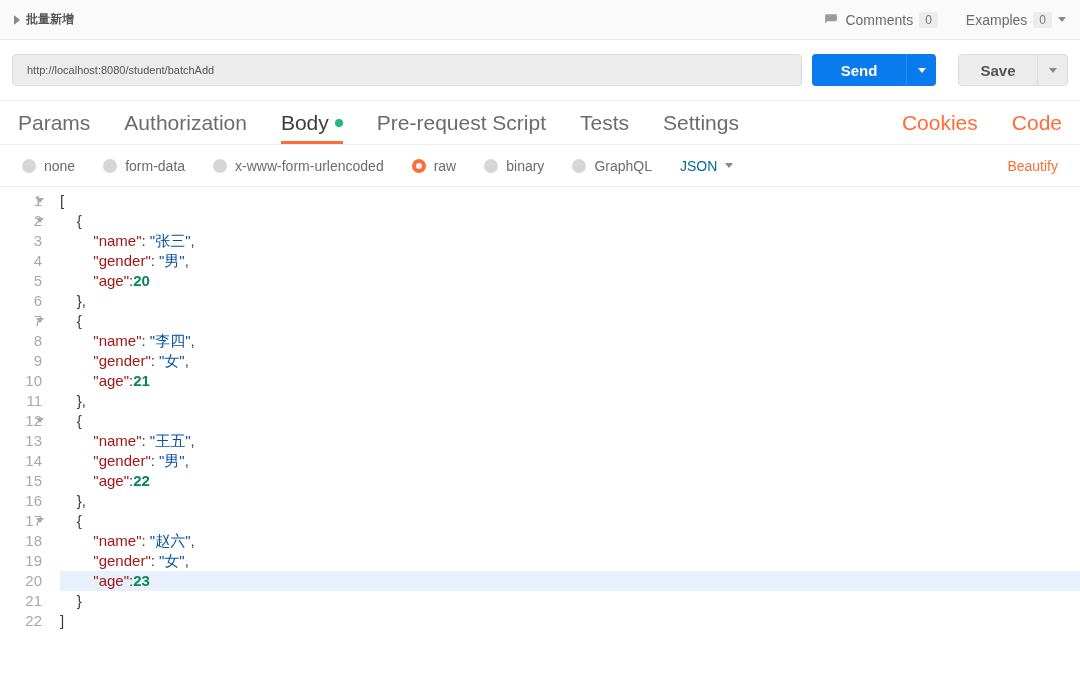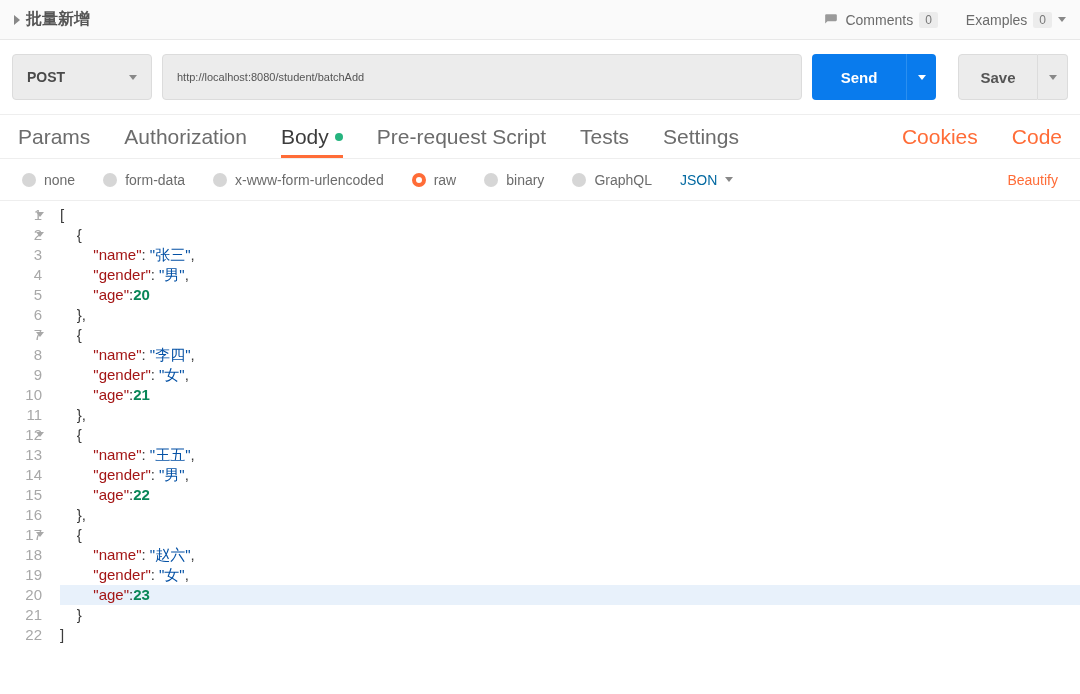--- a/index.html
+++ b/index.html
@@ -1,28 +1,28 @@
 <!DOCTYPE html>
 <html><head>
 <meta charset="utf-8">
 <style>
   * { box-sizing: border-box; margin: 0; padding: 0; font-family: -apple-system, "Helvetica Neue", Arial, sans-serif; }
   body { width:1080px; height:694px; background:#fff; color:#3c3c3c; font-size:14px; overflow:hidden;}
   .headerbar { height:40px; background:#fafafa; border-bottom:1px solid #e8e8e8; display:flex; align-items:center; padding:0 14px; justify-content:space-between;}
-  .headerbar .left { display:flex; align-items:center; gap:6px; color:#555; font-weight:600; font-size:16px;}
+  .headerbar .left { display:flex; align-items:center; gap:6px; color:#555; font-weight:600; font-size:12px;}
   .headerbar .right { display:flex; align-items:center; gap:28px;}
   .hdr-item { display:flex; align-items:center; gap:6px; color:#6b6b6b; cursor:pointer;}
   .count-badge { background:#ececec; color:#777; font-size:12px; padding:1px 6px; border-radius:2px;}
   .chev { display:inline-block; width:0; height:0; border-left:4px solid transparent; border-right:4px solid transparent; border-top:5px solid #888;}
   .tri-right { display:inline-block; width:0;height:0;border-top:5px solid transparent;border-bottom:5px solid transparent;border-left:6px solid #888;}
   .reqrow { display:flex; align-items:stretch; padding:14px 12px; gap:10px; background:#fff; border-bottom:1px solid #eee;}
   .method-sel { width:140px; background:#ececec; border:1px solid #dcdcdc; border-radius:4px; display:flex; align-items:center; justify-content:space-between; padding:0 14px; font-weight:700; color:#4a4a4a; cursor:pointer;}
   .url-input { flex:1; background:#ececec; border:1px solid #dcdcdc; border-radius:4px; padding:0 14px; display:flex; align-items:center; color:#555; font-size:11px;}
   .btn-group{ display:flex;}
-  .btn { border:none; font-size:15px; font-weight:600; height:46px; display:flex; align-items:center; justify-content:center; cursor:pointer;}
+  .btn { border:none; font-size:15px; font-weight:600; height:32px; display:flex; align-items:center; justify-content:center; cursor:pointer;}
   .btn-send { background:#097bed; color:#fff; width:94px; border-radius:4px 0 0 4px;}
   .btn-send-cv{ background:#097bed; width:30px; border-radius:0 4px 4px 0; border-left:1px solid #2b8ff0;}
   .btn-send-cv .chev{border-top-color:#fff;}
   .btn-save { background:#ececec; color:#555; width:80px; border:1px solid #dcdcdc; border-radius:4px 0 0 4px; margin-left:12px;}
   .btn-save-cv{ background:#ececec; width:30px; border:1px solid #dcdcdc; border-left:none; border-radius:0 4px 4px 0;}
   .tabs { display:flex; align-items:center; padding:0 18px; border-bottom:1px solid #eee; height:44px; gap:34px; color:#6c6c6c; font-size:21px;}
   .tab{cursor:pointer; display:flex; align-items:center; gap:6px; height:100%;}
   .tab.active{ color:#3c3c3c; font-weight:500; box-shadow: inset 0 -3px 0 #ff6c37;}
   .tab .hcount{ color:#26b47f;}
   .tab .dot-green{width:8px;height:8px;border-radius:50%;background:#26b47f;}
@@ -68,24 +68,20 @@
     </div>
     <div class="hdr-item">
       <span>Examples</span>
       <span class="count-badge">0</span>
       <span class="chev"></span>
     </div>
   </div>
 </div>
 
 <div class="reqrow">
-  <div class="method-sel">
-    <span>POST</span>
-    <span class="chev"></span>
-  </div>
   <div class="url-input">
     <span>http://localhost:8080/student/batchAdd</span>
   </div>
   <div class="btn-group">
     <button class="btn btn-send">Send</button>
     <button class="btn btn-send-cv">
         <span class="chev"></span>
       </button>
   </div>
   <div class="btn-group">

